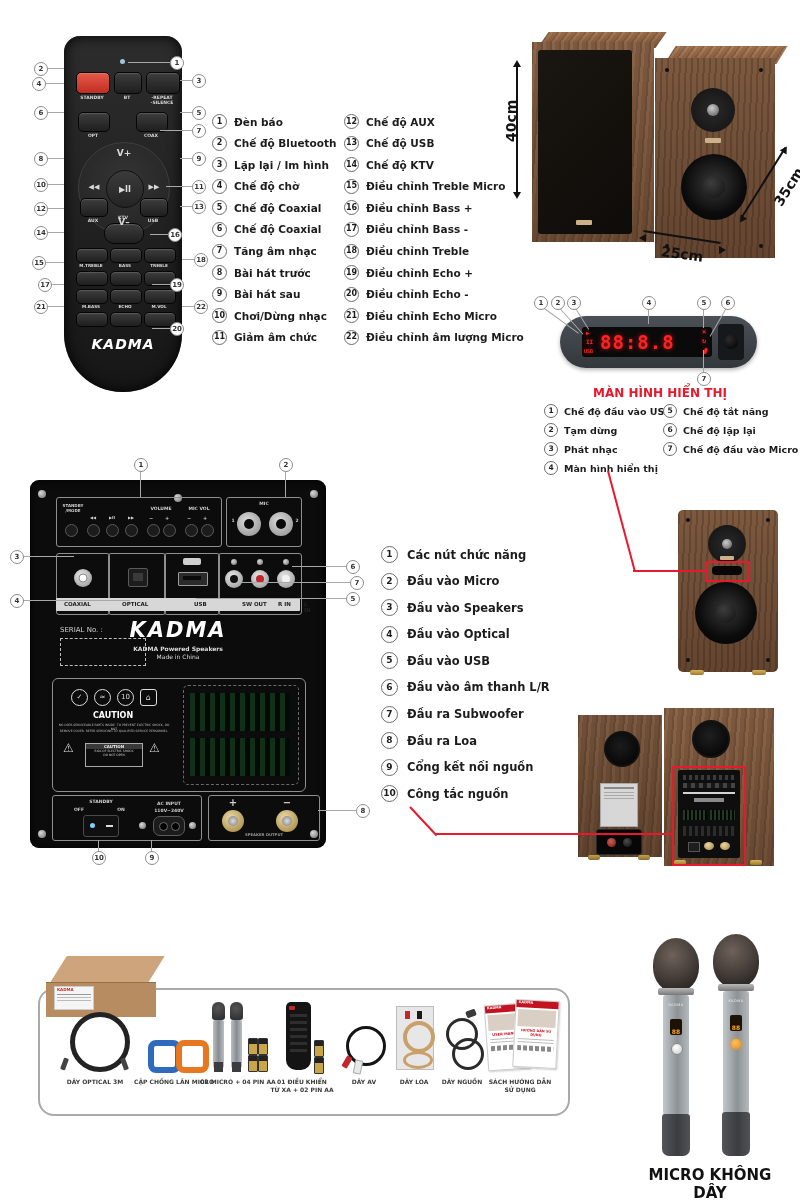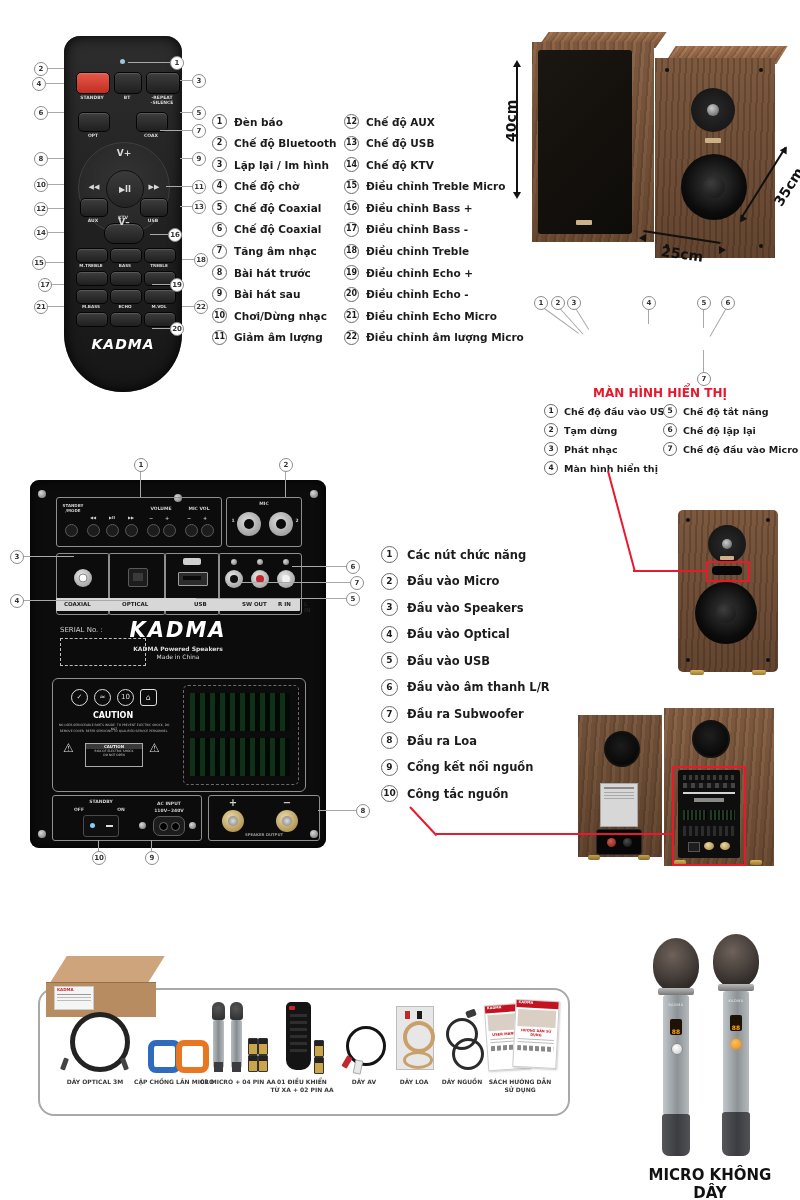--- a/index.html
+++ b/index.html
@@ -187,21 +187,21 @@
     <div class="lg-row">
         <span class="lg-n">9</span>
         <span class="lg-t">Bài hát sau</span>
       </div>
     <div class="lg-row">
         <span class="lg-n">10</span>
         <span class="lg-t">Chơi/Dừng nhạc</span>
       </div>
     <div class="lg-row">
         <span class="lg-n">11</span>
-        <span class="lg-t">Giảm âm lượng</span>
+        <span class="lg-t">Giảm âm chức</span>
       </div>
   </div>
   <div class="abs" style="left:344px;top:114px;width:160px">
     <div class="lg-row">
         <span class="lg-n">12</span>
         <span class="lg-t">Chế độ AUX</span>
       </div>
     <div class="lg-row">
         <span class="lg-n">13</span>
         <span class="lg-t">Chế độ USB</span>
@@ -274,20 +274,34 @@
     <div class="abs" style="left:144px;top:214px;width:0;height:0;border-top:4px solid transparent;border-bottom:4px solid transparent;border-right:7px solid #111"></div>
     <div class="abs" style="left:224px;top:226px;width:0;height:0;border-top:4px solid transparent;border-bottom:4px solid transparent;border-left:7px solid #111"></div>
     <div class="abs" style="left:166px;top:226px;width:44px;font-size:14px;font-weight:bold;color:#111;transform:rotate(8deg)">25cm</div>
 
     <div class="redln" style="left:247px;top:196px;width:82px;height:2px;background:#111;transform:rotate(-58deg);transform-origin:left center"></div>
     <div class="abs" style="left:243px;top:196px;width:0;height:0;border-left:4px solid transparent;border-right:4px solid transparent;border-bottom:7px solid #111;transform:rotate(-148deg)"></div>
     <div class="abs" style="left:286px;top:126px;width:0;height:0;border-left:4px solid transparent;border-right:4px solid transparent;border-top:7px solid #111;transform:rotate(-148deg)"></div>
     <div class="abs" style="left:272px;top:158px;width:44px;font-size:14px;font-weight:bold;color:#111;transform:rotate(-58deg)">35cm</div>
   </div>
 
+  <div class="abs" style="left:560px;top:316px;width:197px;height:52px;border-radius:26px;background:linear-gradient(180deg,#4a5056,#33383d);box-shadow:0 2px 4px rgba(0,0,0,.3)">
+    <div class="abs" style="left:22px;top:11px;width:130px;height:30px;background:#0a0a0a;border-radius:3px">
+      <span class="abs seg" style="left:4px;top:2px;font-size:6px">▶</span>
+      <span class="abs seg" style="left:4px;top:11px;font-size:6px">II</span>
+      <span class="abs seg" style="left:2px;top:21px;font-size:5px">USB</span>
+      <span class="abs seg" style="left:18px;top:4px;font-size:19px;letter-spacing:1px">88:8.8</span>
+      <span class="abs seg" style="left:120px;top:1px;font-size:7px">×</span>
+      <span class="abs seg" style="left:120px;top:10px;font-size:7px">↻</span>
+      <span class="abs" style="left:122px;top:21px;width:3px;height:6px;background:#ff2222;border-radius:2px;box-shadow:0 0 3px rgba(255,30,30,.7);transform:rotate(25deg)"></span>
+    </div>
+    <div class="abs" style="left:158px;top:8px;width:26px;height:36px;background:#16181c;border-radius:4px">
+      <div class="abs" style="left:6px;top:11px;width:14px;height:14px;border-radius:50%;background:radial-gradient(circle at 35% 30%,#2b2b2b,#000)"></div>
+    </div>
+  </div>
 
   <div class="co" style="left:534px;top:296px">1</div>
   <div class="ln" style="left:543px;top:307px;width:44px;transform:rotate(36deg);transform-origin:left center"></div>
   <div class="co" style="left:551px;top:296px">2</div>
   <div class="ln" style="left:559px;top:307px;width:36px;transform:rotate(48deg);transform-origin:left center"></div>
   <div class="co" style="left:567px;top:296px">3</div>
   <div class="ln" style="left:575px;top:307px;width:26px;transform:rotate(58deg);transform-origin:left center"></div>
   <div class="co" style="left:642px;top:296px">4</div>
   <div class="lnv" style="left:648px;top:308px;height:16px"></div>
   <div class="co" style="left:697px;top:296px">5</div>

